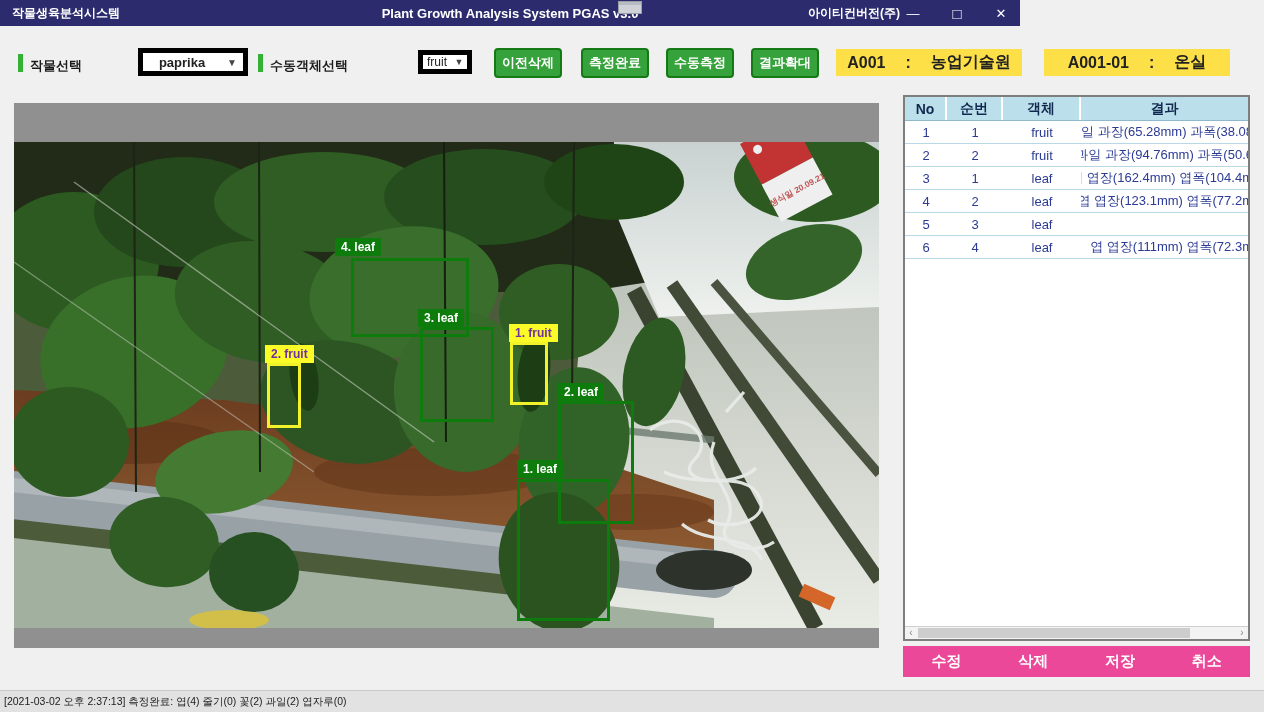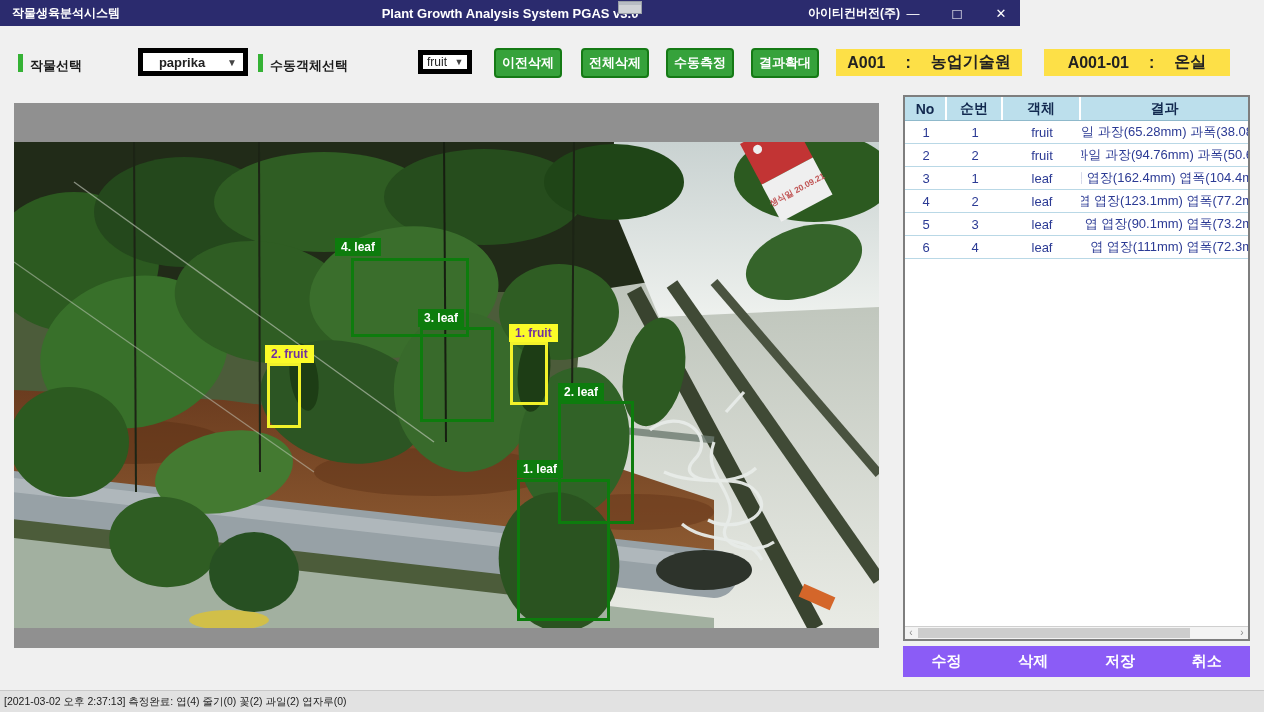--- a/index.html
+++ b/index.html
@@ -46,21 +46,21 @@
   .rt-row .cell { display:flex; align-items:center; justify-content:center; }
   .c-no { width:42px; } .c-seq { width:56px; } .c-obj { width:78px; }
   .c-res { flex:1; justify-content:flex-end !important; overflow:hidden; white-space:nowrap; }
   .c-res span { margin-right:-5px; white-space:nowrap; }
   .rt-filler { flex:1; }
   .h-scrollbar { height:13px; background:#f3f3f3; border-top:1px solid #cfcfcf; position:relative; }
   .sb-arrow { position:absolute; top:0; width:12px; height:12px; color:#8a8a8a; font-size:10px; line-height:12px; text-align:center; cursor:pointer; }
   .sb-left { left:0; } .sb-right { right:0; }
   .sb-thumb { position:absolute; left:13px; top:1px; width:272px; height:10px; background:#cdcdcd; cursor:pointer; }
 
-  .action-bar { position:absolute; left:903px; top:646px; width:347px; height:31px; background:#8b5cf6; display:flex; }
+  .action-bar { position:absolute; left:903px; top:646px; width:347px; height:31px; background:#ec4899; display:flex; }
   .action-btn { flex:1; display:flex; align-items:center; justify-content:center; color:#fff; font-size:15px; font-weight:bold; cursor:pointer; }
 
   
   .status-bar { position:absolute; left:0; top:690px; width:1264px; height:22px; background:#e2e2e2; border-top:1px solid #c9c9c9; display:flex; align-items:center; }
   .status-bar .st-text { margin-left:4px; font-size:10.5px; color:#222; }
 </style>
 </head>
 <body>
 
 <div class="titlebar">
@@ -84,21 +84,21 @@
   </div>
 
   <div class="accent-bar" style="left:258px; top:54px;"></div>
   <div class="tb-label" style="left:270px; top:57px;">수동객체선택</div>
   <div class="dropdown" style="left:418px; top:50px; width:54px; height:24px;">
     <span class="dd-text" style="font-weight:normal; font-size:12px;">fruit</span>
     <span class="dd-arrow" style="width:16px; font-size:9px;">▼</span>
   </div>
 
   <div class="green-btn" style="left:494px; top:48px;">이전삭제</div>
-  <div class="green-btn" style="left:581px; top:48px;">전체삭제</div>
+  <div class="green-btn" style="left:581px; top:48px;">측정완료</div>
   <div class="green-btn" style="left:666px; top:48px;">수동측정</div>
   <div class="green-btn" style="left:751px; top:48px;">결과확대</div>
 
   <div class="info-box" style="left:836px; top:49px;">
     <span>A001</span>
     <span>:</span>
     <span>농업기술원</span>
   </div>
   <div class="info-box" style="left:1044px; top:49px;">
     <span>A001-01</span>
@@ -254,23 +254,20 @@
     <div class="cell c-seq">2</div>
     <div class="cell c-obj">leaf</div>
     <div class="cell c-res">
         <span>엽 엽장(123.1mm) 엽폭(77.2m</span>
       </div>
   </div>
   <div class="rt-row">
     <div class="cell c-no">5</div>
     <div class="cell c-seq">3</div>
     <div class="cell c-obj">leaf</div>
-    <div class="cell c-res">
-        <span>엽 엽장(90.1mm) 엽폭(73.2m</span>
-      </div>
   </div>
   <div class="rt-row">
     <div class="cell c-no">6</div>
     <div class="cell c-seq">4</div>
     <div class="cell c-obj">leaf</div>
     <div class="cell c-res">
         <span>엽 엽장(111mm) 엽폭(72.3m</span>
       </div>
   </div>
 

